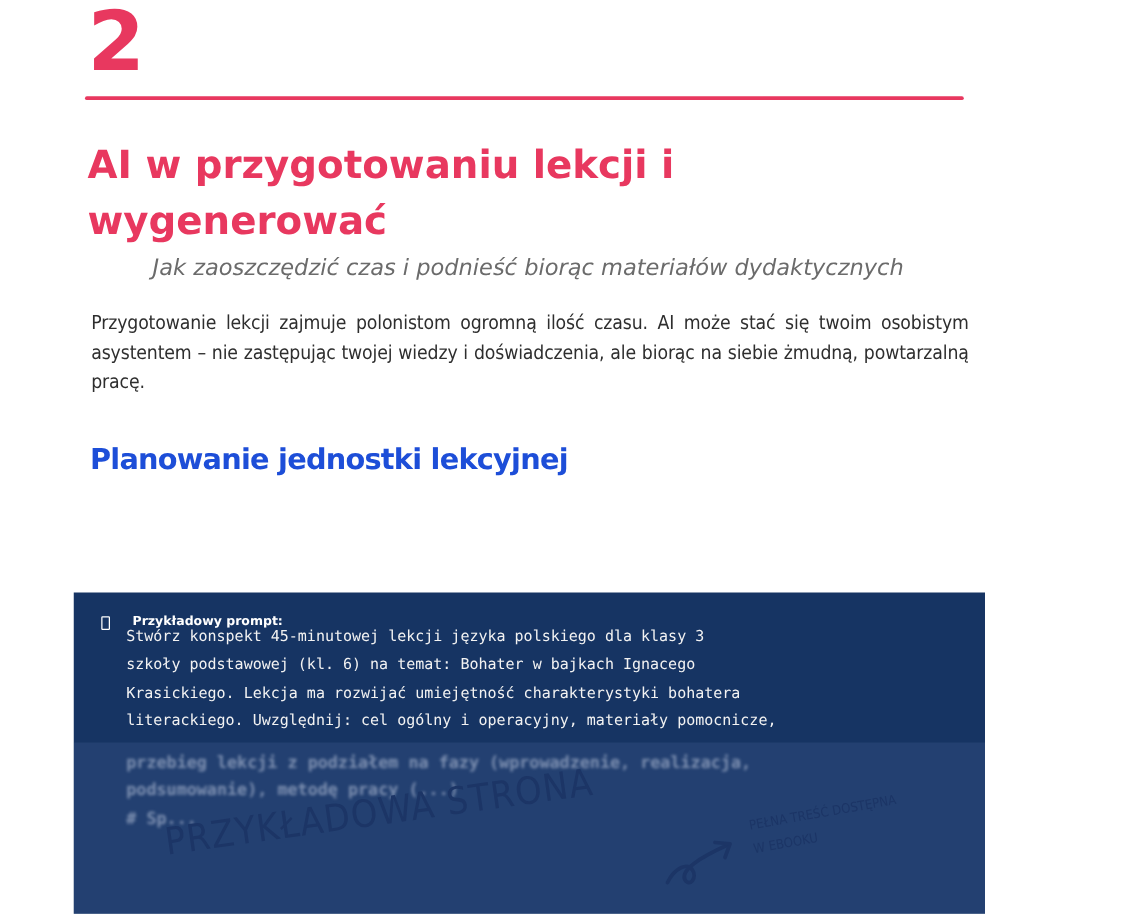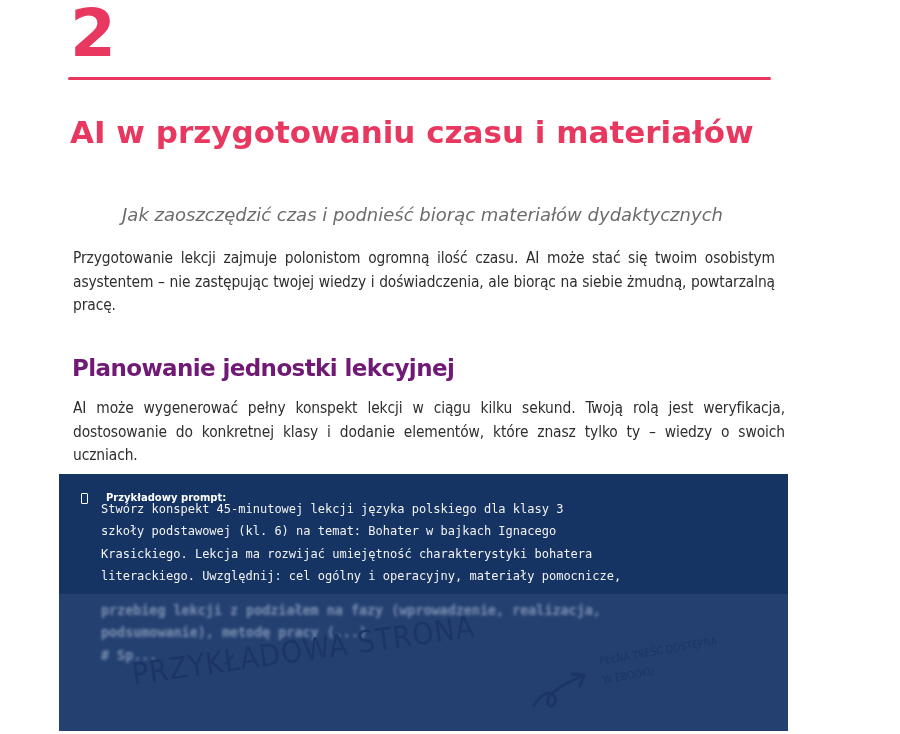--- a/index.html
+++ b/index.html
@@ -29,21 +29,21 @@
       position: absolute; left: 72px; width: 702px;
       font-family: "DejaVu Sans Condensed", "DejaVu Sans", sans-serif;
       font-size: 15.4px; line-height: 23.5px; color: #2e2e2e;
       text-align: justify; margin: 1px; letter-spacing: -0.1px;
     }
     .para.p1 { top: 246px; }
     .para.p2 { top: 396px; width: 712px; }
     .section-heading {
       position: absolute; left: 72px; top: 351px; margin: 0;
       font-family: "DejaVu Sans", sans-serif; font-weight: bold;
-      font-size: 23px; line-height: 34px; color: #701a75; letter-spacing: -0.6px;
+      font-size: 23px; line-height: 34px; color: #1d4ed8; letter-spacing: -0.6px;
     }
 
     .prompt-box {
       position: absolute; left: 59px; top: 474px; width: 729px; height: 257px;
       background: #163463; overflow: hidden;
     }
     .prompt-head {
       position: absolute; left: 22px; top: 14px;
       font-family: "DejaVu Sans", sans-serif; font-weight: bold;
       font-size: 10px; line-height: 20px; color: #ffffff;
@@ -87,29 +87,28 @@
     .stamp-arrow { position: absolute; left: 530px; top: 668px; width: 62px; height: 42px; }
   </style>
 </head>
 <body>
 
 <div class="page">
 
   <div class="chapter-num">2</div>
   <div class="chapter-rule"></div>
 
-  <h1 class="chapter-title">AI w przygotowaniu czasu i materiałów</h1>
+  <h1 class="chapter-title">AI w przygotowaniu lekcji i wygenerować</h1>
 
   <div class="subtitle">Jak zaoszczędzić czas i podnieść biorąc materiałów dydaktycznych</div>
 
   <p class="para p1">Przygotowanie lekcji zajmuje polonistom ogromną ilość czasu. AI może stać się twoim osobistym asystentem – nie zastępując twojej wiedzy i doświadczenia, ale biorąc na siebie żmudną, powtarzalną pracę.</p>
 
   <h2 class="section-heading">Planowanie jednostki lekcyjnej</h2>
 
-  <p class="para p2">AI może wygenerować pełny konspekt lekcji w ciągu kilku sekund. Twoją rolą jest weryfikacja, dostosowanie do konkretnej klasy i dodanie elementów, które znasz tylko ty – wiedzy o swoich uczniach.</p>
 
   <div class="prompt-box">
     <div class="prompt-head">
       <span class="prompt-icon"></span>
       <span>Przykładowy prompt:</span>
     </div>
     <div class="prompt-text">Stwórz konspekt 45-minutowej lekcji języka polskiego dla klasy 3
 szkoły podstawowej (kl. 6) na temat: Bohater w bajkach Ignacego
 Krasickiego. Lekcja ma rozwijać umiejętność charakterystyki bohatera
 literackiego. Uwzględnij: cel ogólny i operacyjny, materiały pomocnicze,</div>

